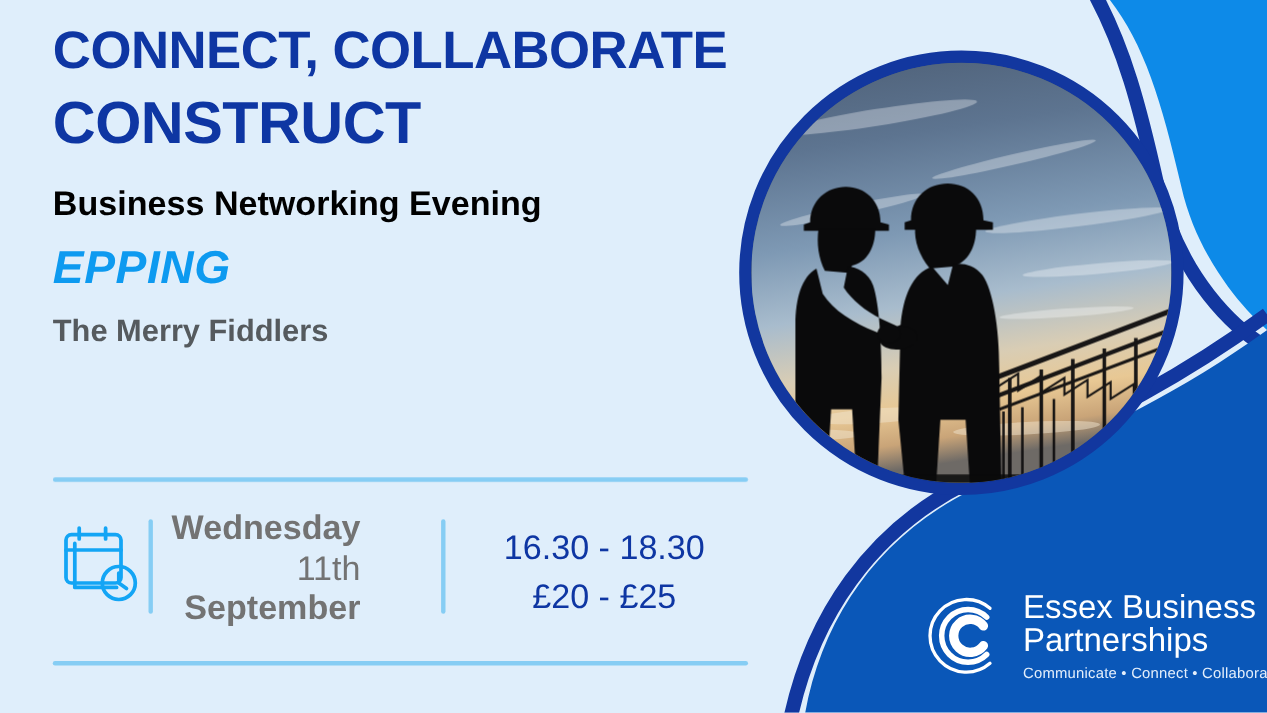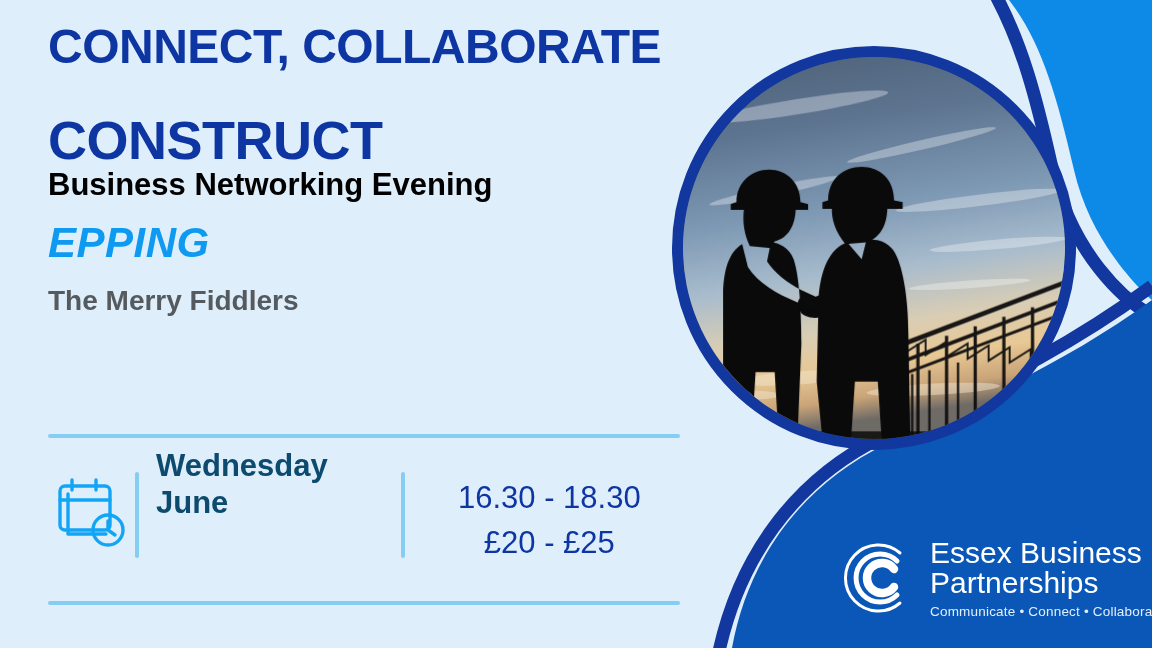--- a/index.html
+++ b/index.html
@@ -44,21 +44,20 @@
     line-height:1.06;
     white-space:nowrap;
   }
   #headline-2{
     position:absolute;left:48px;top:84px;
     font-size:54px;font-weight:bold;
     letter-spacing:-0.5px;
     color:#0e36a3;
     line-height:1.06;
     white-space:nowrap;
-    margin-top:28px;
   }
   #subtitle{
     position:absolute;left:48px;top:167px;
     font-size:31px;font-weight:bold;
     color:#000000;
     white-space:nowrap;
   }
   #city{
     position:absolute;left:48px;top:219px;
     font-size:42px;font-weight:bold;
@@ -101,23 +100,24 @@
   #vrule-2{left:401px;top:472px;}
 
   
   #calendar-icon{
     position:absolute;left:50px;top:472px;
     width:80px;height:80px;
   }
   #calendar-icon svg{display:block;width:100%;height:100%;}
 
   #date-block{
-    position:absolute;left:156px;top:448px;
-    color:#0c4a6e;
+    position:absolute;left:156px;top:462px;
+    color:#737373;
     line-height:1.18;
+    text-align:right;
   }
   #date-weekday{font-size:31px;font-weight:bold;}
   #date-day{font-size:31px;font-weight:normal;}
   #date-month{font-size:31px;font-weight:bold;}
 
   #time-block{
     position:absolute;left:458px;top:476px;
     color:#0e36a3;
     line-height:1.45;
   }
@@ -275,21 +275,22 @@
         <path d="M46,8 L46,18"></path>
 
         <circle cx="58" cy="58" r="15" stroke-width="3.4"></circle>
         <path d="M58,49 L58,58 L65,63"></path>
       </g>
     </svg>
   </div>
 
   <div id="date-block">
     <div id="date-weekday">Wednesday</div>
-    <div id="date-month">June</div>
+    <div id="date-day">11th</div>
+    <div id="date-month">September</div>
   </div>
 
   <div id="time-block">
     <div id="event-time">16.30 - 18.30</div>
     <div id="event-price">£20 - £25</div>
   </div>
 
   <div id="logo">
     <div id="logo-mark">
       <svg viewBox="0 0 82 82" aria-hidden="true">

